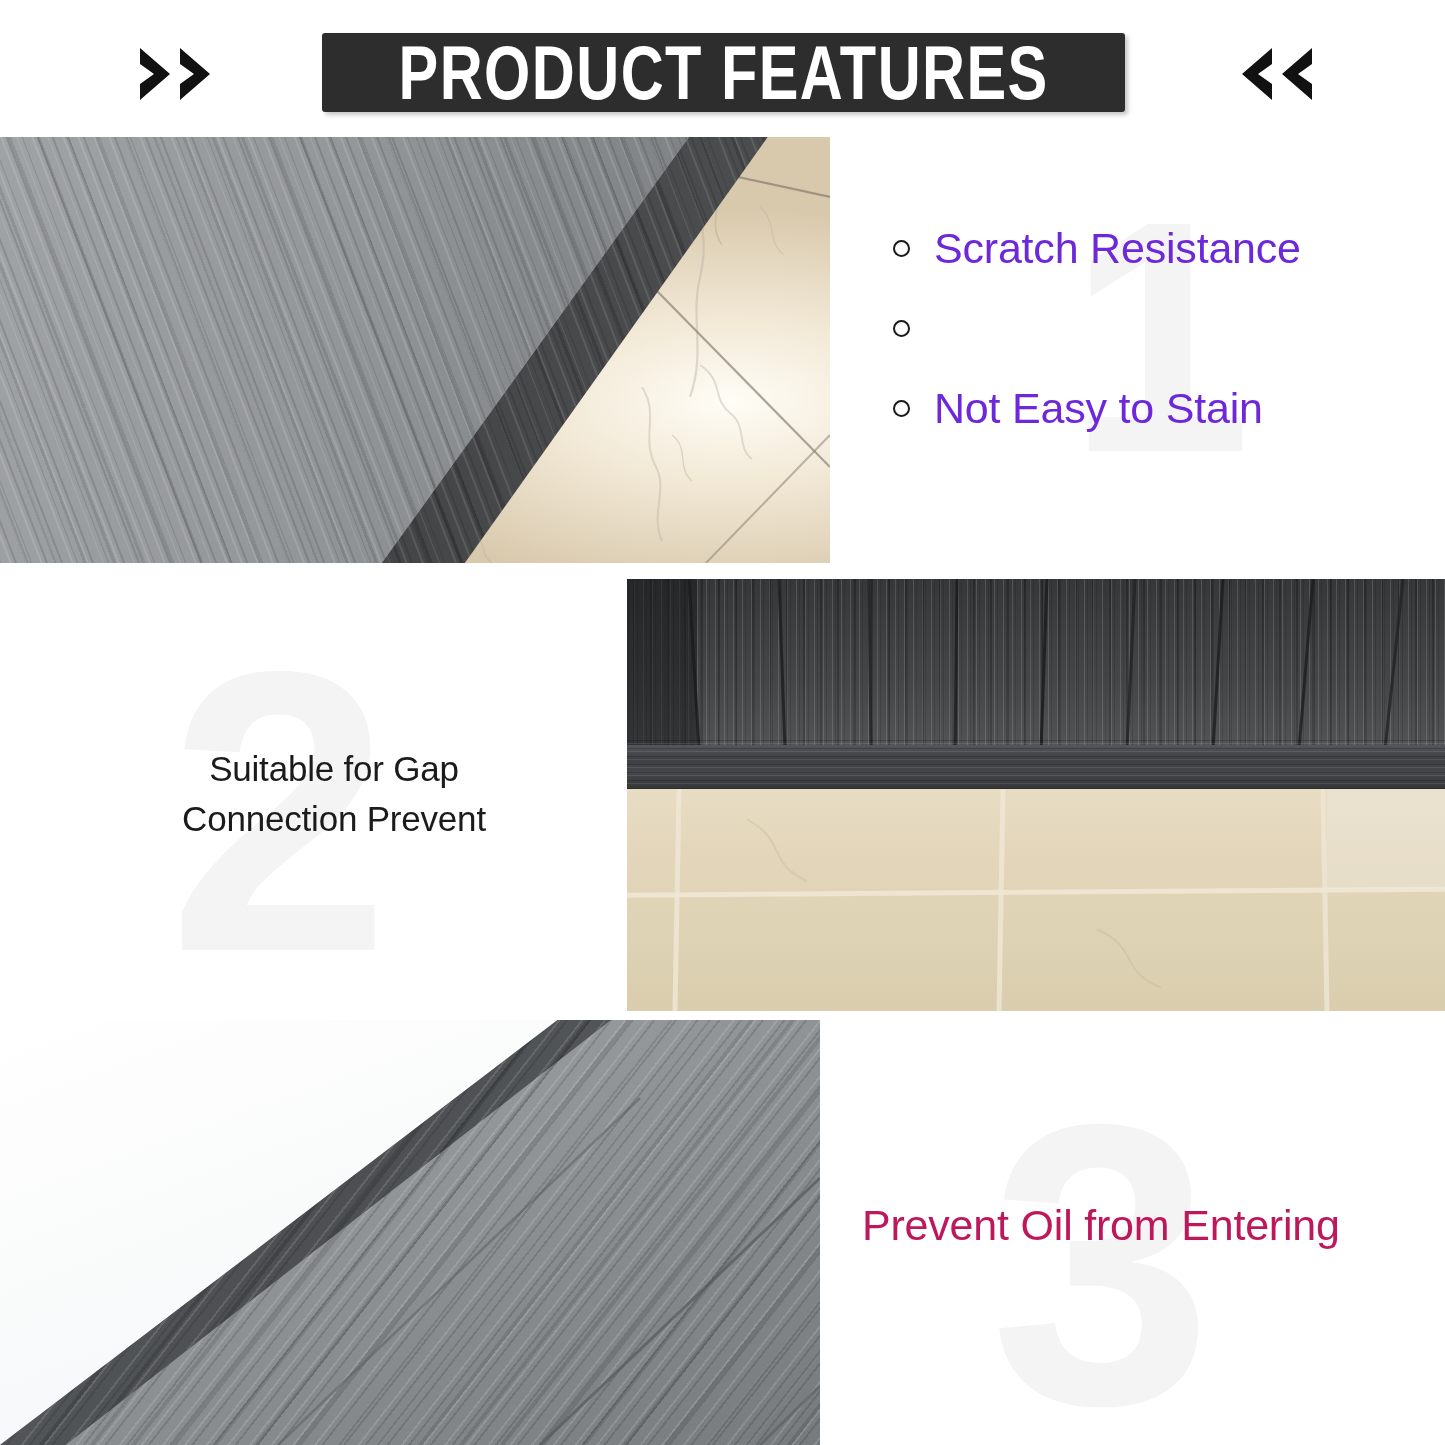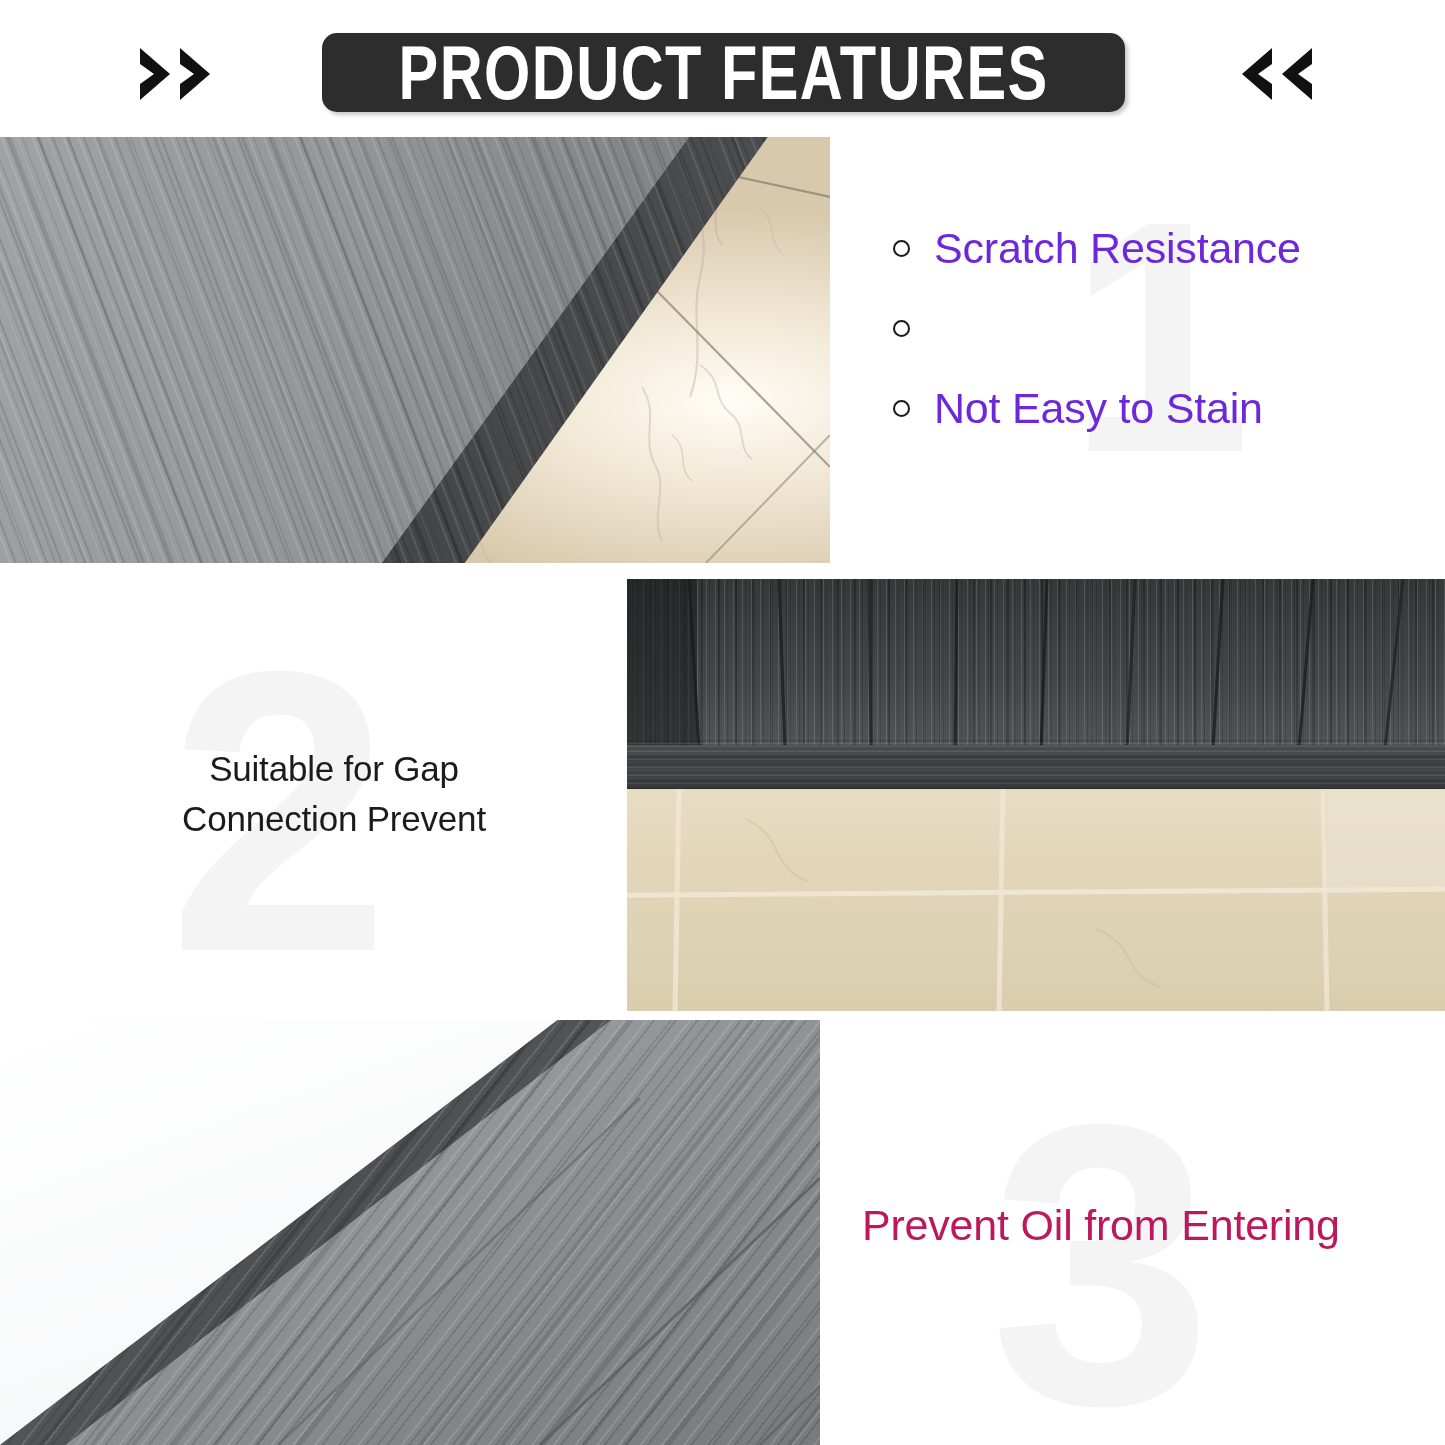--- a/index.html
+++ b/index.html
@@ -39,21 +39,21 @@
   }
   .chev svg { display:block; width:34px; height:56px; }
 
   #title-banner {
     position: absolute;
     left: 322px;
     top: 33px;
     width: 803px;
     height: 79px;
     background: #2e2d2d;
-    border-radius: 15px;
+    border-radius: 3px;
     display: flex;
     align-items: center;
     justify-content: center;
     box-shadow: 3px 3px 4px rgba(0,0,0,0.22);
   }
   #title-text {
     color: #ffffff;
     font-size: 62px;
     font-weight: bold;
     letter-spacing: 1.5px;

